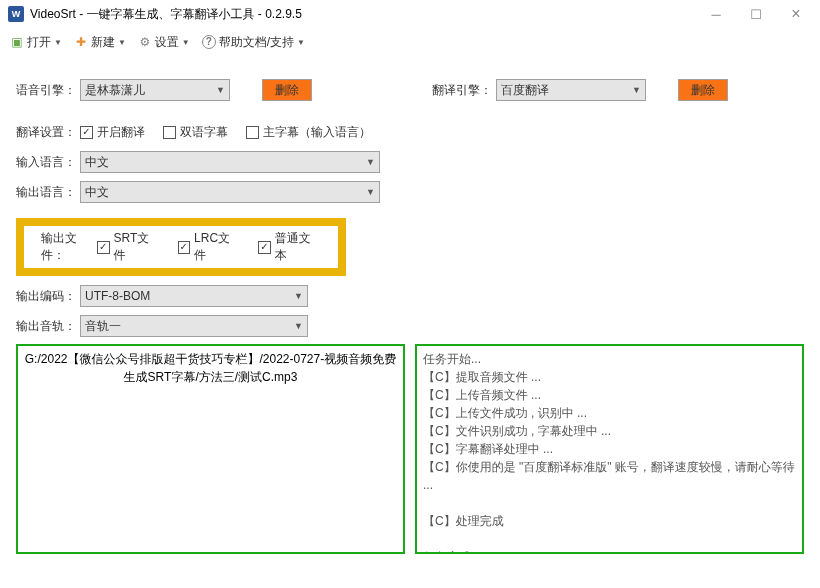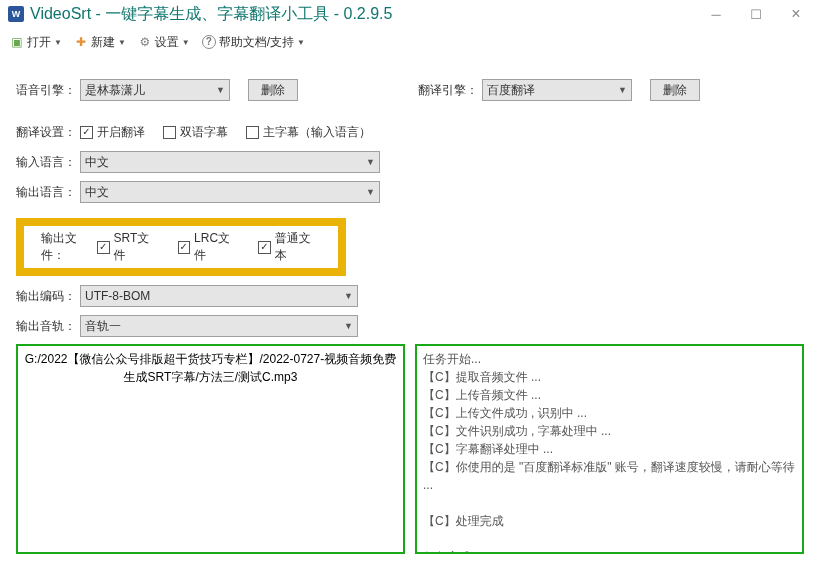--- a/index.html
+++ b/index.html
@@ -1,20 +1,20 @@
 <!DOCTYPE html>
 <html><head>
 <meta charset="utf-8">
 <style>
 * { box-sizing: border-box; margin: 0; padding: 0; font-family: "Microsoft YaHei", "SimSun", sans-serif; }
 body { background: #fff; width: 820px; height: 588px; overflow: hidden; font-size: 12px; color: #333; }
 
 .titlebar { height: 28px; display: flex; align-items: center; padding: 0 4px; color: #999; }
 .titlebar .app-icon { width: 16px; height: 16px; margin: 0 6px 0 4px; background: #2b579a; display: inline-flex; align-items: center; justify-content: center; color: #fff; font-size: 9px; font-weight: bold; border-radius: 2px; }
-.titlebar .title { flex: 1; font-size: 16px; color: #0f766e; }
+.titlebar .title { flex: 1; font-size: 12px; color: #000000; }
 .titlebar .winbtn { width: 40px; height: 28px; display: flex; align-items: center; justify-content: center; color: #888; font-size: 13px; }
 .titlebar .winbtn.close { font-size: 16px; }
 
 .toolbar { height: 28px; display: flex; align-items: center; padding: 2px 6px; gap: 4px; }
 .tb-item { display: inline-flex; align-items: center; gap: 3px; padding: 2px 4px; color: #333; font-size: 12px; }
 .tb-item .caret { font-size: 8px; color: #555; }
 .tb-icon { display: inline-flex; width: 14px; height: 14px; align-items: center; justify-content: center; }
 .ico-folder { color: #6aa84f; }
 .ico-new { color: #e69138; }
 .ico-gear { color: #888; }
@@ -22,22 +22,22 @@
 
 .content { padding: 12px 16px 8px 16px; }
 .row { display: flex; align-items: center; margin-bottom: 6px; min-height: 24px; }
 .lbl { width: 64px; font-size: 12px; color: #333; }
 .lbl2 { width: 64px; font-size: 12px; color: #333; margin-left: 40px; }
 .select { border: 1px solid #a0a0a0; background: #e5e5e5; height: 22px; padding: 1px 4px; font-size: 12px; display: flex; align-items: center; justify-content: space-between; }
 .select .sel-caret { font-size: 9px; color: #555; margin-left: 6px; }
 .sel-w1 { width: 150px; }
 .sel-w2 { width: 150px; }
 .sel-wlang { width: 300px; }
-.sel-wenc { width: 278px; }
-.btn-small { border: 1px solid #a0a0a0; background: #e5e5e5; height: 22px; padding: 0 12px; margin-left: 18px; font-size: 12px; display: inline-flex; align-items: center; }
+.sel-wenc { width: 228px; }
+.btn-small { border: 1px solid #a0a0a0; background: #f97316; height: 22px; padding: 0 12px; margin-left: 32px; font-size: 12px; display: inline-flex; align-items: center; }
 
 .chk { display: inline-flex; align-items: center; gap: 4px; margin-right: 18px; font-size: 12px; }
 .chkbox { width: 13px; height: 13px; border: 1px solid #555; display: inline-flex; align-items: center; justify-content: center; font-size: 10px; line-height: 10px; color: #333; }
 .chkbox.checked::after { content: "✓"; }
 
 .outfile-row { border: 8px solid #eab308; padding: 4px 17px; display: flex; align-items: center; margin-bottom: 8px; }
 .outfile-row .lbl { width: 58px; }
 
 .panes { display: flex; gap: 10px; margin-top: 6px; }
 .pane { flex: 1; border: 2px solid #18a818; height: 210px; padding: 4px 6px; font-size: 12px; line-height: 1.5; overflow: hidden; color: #555; }

